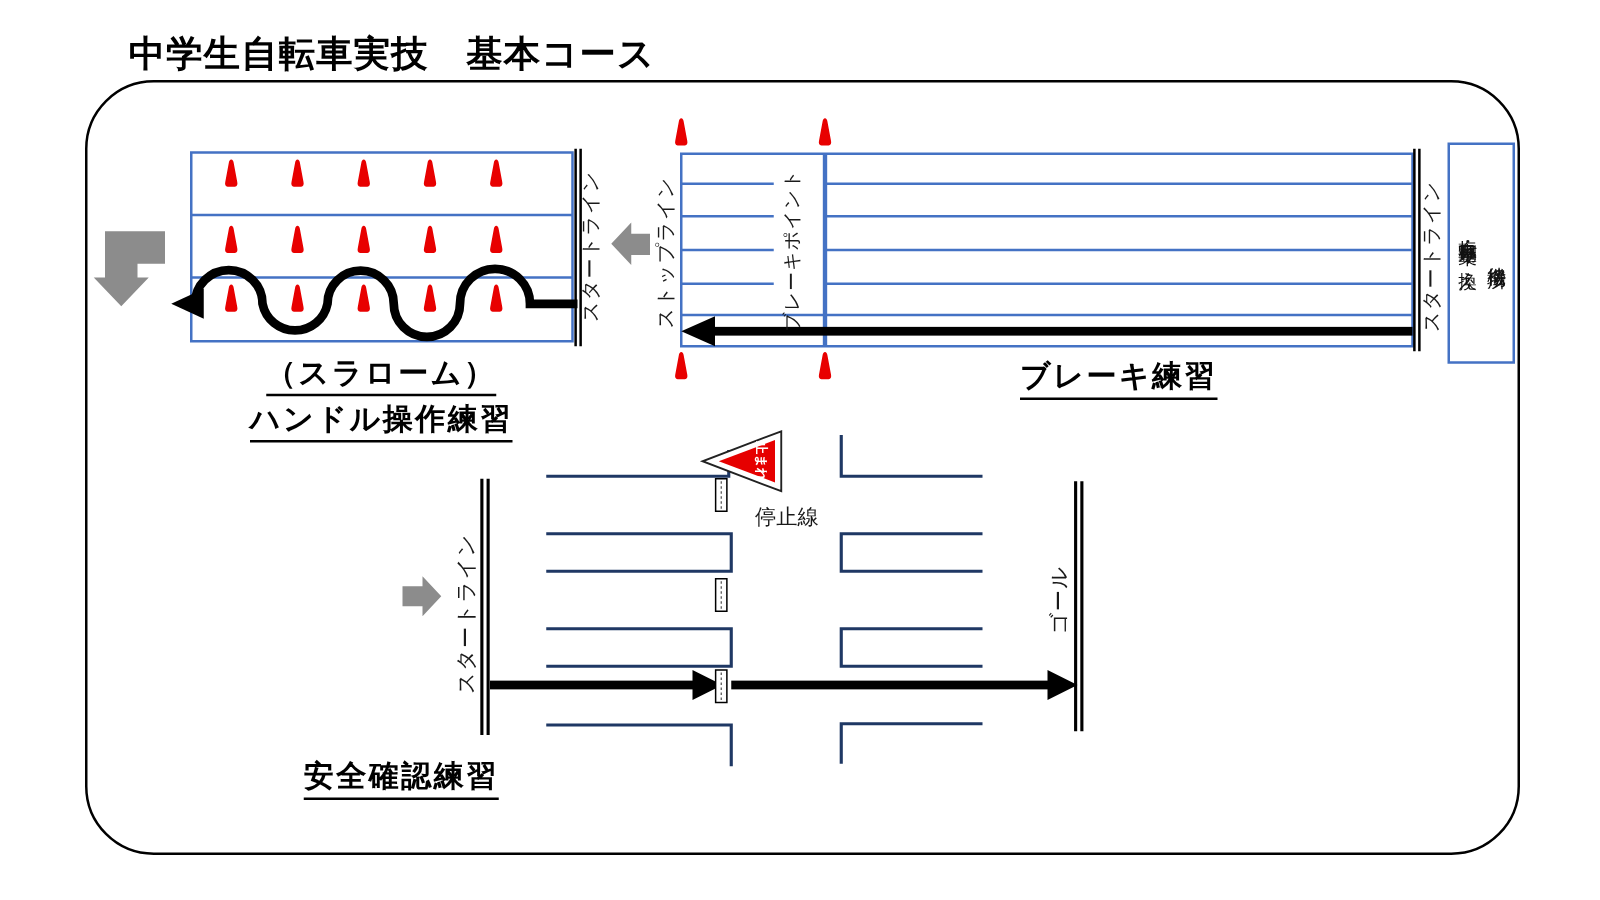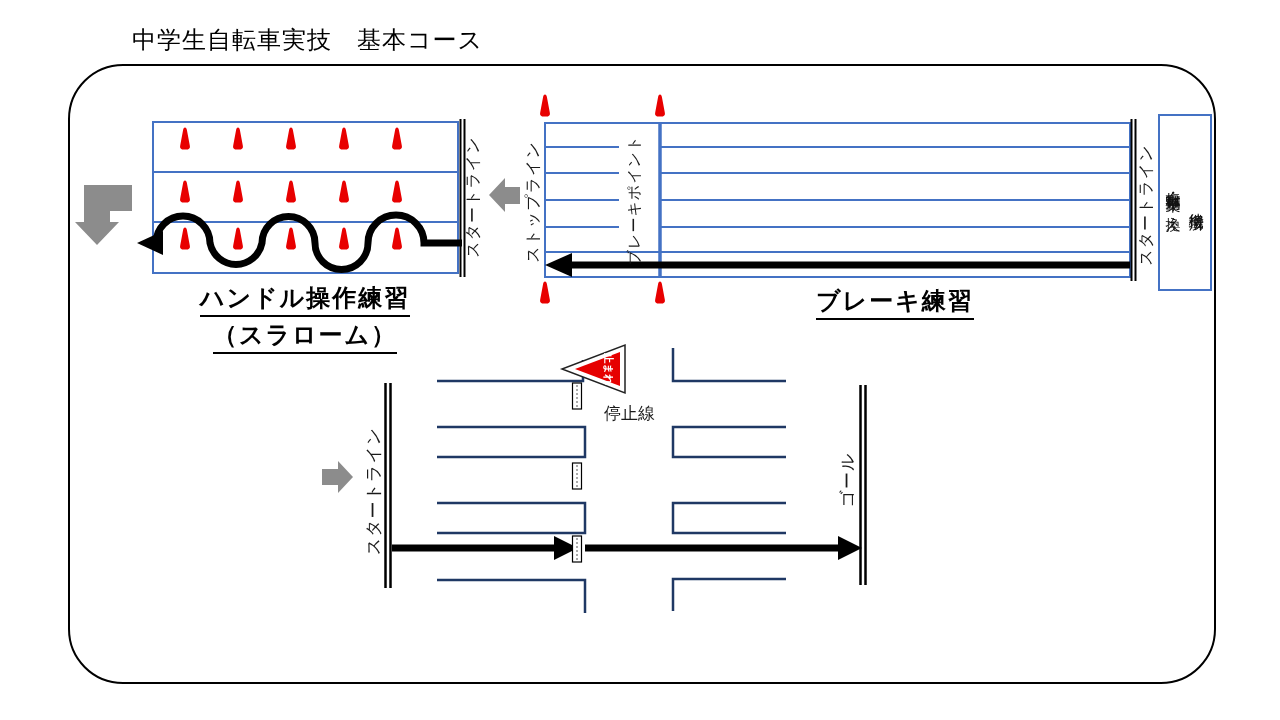--- a/index.html
+++ b/index.html
@@ -1,20 +1,20 @@
 <!DOCTYPE html>
 <html><head>
 <meta charset="utf-8">
 <style>
   html,body{margin:0;padding:0;background:#fff;}
   .canvas{position:relative;width:1280px;height:720px;background:#fff;overflow:hidden;
           font-family:"Liberation Sans","DejaVu Sans",sans-serif;color:#000;}
   .frame{position:absolute;left:68px;top:64px;width:1144px;height:616px;
          border:2.5px solid #000;border-radius:55px;}
-  .title{position:absolute;left:103px;top:24px;font-size:24px;font-weight:normal;letter-spacing:1px;margin-left:29px;}
+  .title{position:absolute;left:103px;top:24px;font-size:29px;font-weight:bold;letter-spacing:1px;}
   .svg-layer{position:absolute;left:0;top:0;width:1280px;height:720px;}
   .vlabel{position:absolute;transform:translate(-50%,-50%) rotate(-90deg);
           white-space:nowrap;font-size:16px;color:#1a1a1a;letter-spacing:1px;}
   .section-label{position:absolute;font-size:24px;font-weight:bold;letter-spacing:2px;text-align:center;}
   .section-label .u{display:inline-block;border-bottom:2.5px solid #000;padding-bottom:1px;}
   .stack{display:flex;flex-direction:column;align-items:center;gap:2px;}
   .caption{position:absolute;font-size:17px;color:#1a1a1a;}
   .wait-box{position:absolute;left:1158px;top:114px;width:50px;height:173px;
             border:2px solid #4472C4;display:flex;align-items:center;justify-content:center;}
   .wait-text{writing-mode:vertical-rl;font-size:15px;line-height:1.55;letter-spacing:1px;
@@ -145,28 +145,31 @@
 
       <g>
         <polygon points="625,345 625,393 562,369" fill="#fff" stroke="#222" stroke-width="1.5"></polygon>
         <polygon points="620,352 620,386 575,369" fill="#E60000"></polygon>
         <text x="608" y="369" transform="rotate(90 608 369)" text-anchor="middle" dominant-baseline="middle" font-size="10.5" font-weight="bold" fill="#fff">止まれ</text>
       </g>
     </g>
   </svg>
 
   <div class="section-label stack" style="left:160px;top:282px;width:290px;position:absolute;">
+    <span class="u">（スラローム）</span>
     <span class="u">ハンドル操作練習</span>
-    <span class="u">（スラローム）</span>
   </div>
 
   <div class="section-label" style="left:768px;top:285px;margin-left:48px;">
     <span class="u">ブレーキ練習</span>
   </div>
 
+  <div class="section-label" style="left:243px;top:605px;">
+    <span class="u">安全確認練習</span>
+  </div>
 
   <div class="caption" style="left:604px;top:402px;">停止線</div>
 
   <div class="vlabel" style="left:473px;top:197px;">スタートライン</div>
   <div class="vlabel" style="left:533px;top:202px;">ストップライン</div>
   <div class="vlabel" style="left:634px;top:200px;font-size:15px;">ブレーキポイント</div>
   <div class="vlabel" style="left:1146px;top:205px;">スタートライン</div>
   <div class="vlabel" style="left:373px;top:491px;font-size:17px;">スタートライン</div>
   <div class="vlabel" style="left:847px;top:480px;font-size:17px;">ゴール</div>
 

